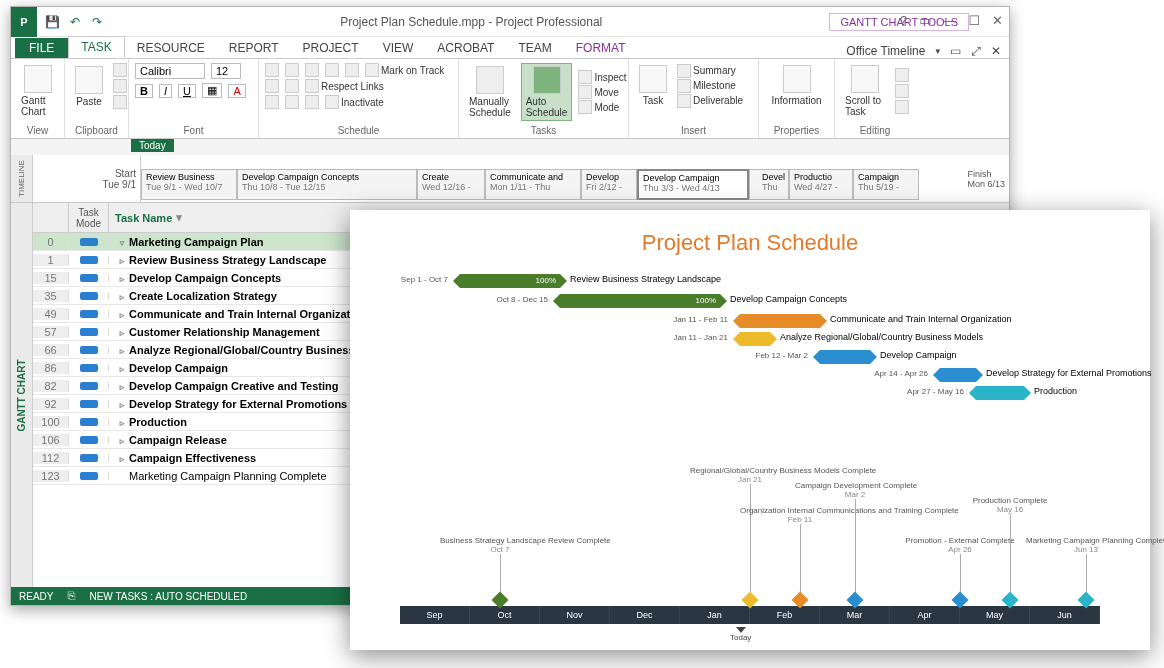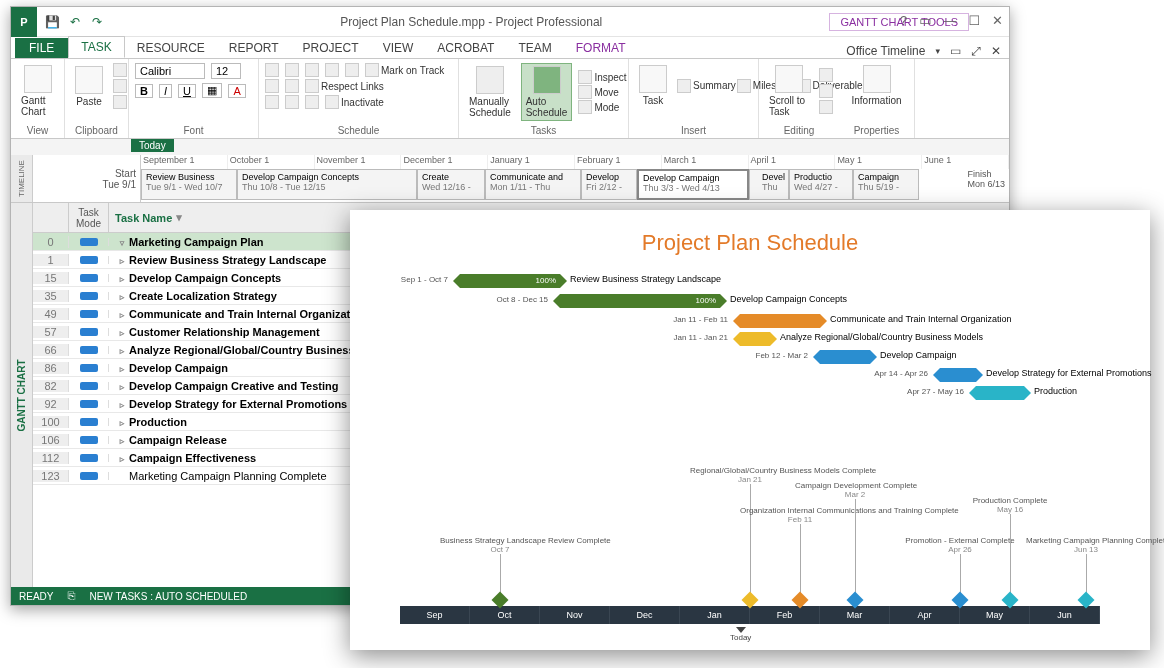--- a/index.html
+++ b/index.html
@@ -257,36 +257,43 @@
         </div>
       </div>
       <div class="lbl">Tasks</div>
     </div>
     <div class="rgroup" style="width:130px;">
       <div class="rrow">
         <div class="rbtn-big">
             <div class="ic"></div>
             <span>Task</span>
           </div>
-        <div style="display:flex;gap:1px;">
+        <div style="display:flex;flex-direction:column;gap:1px;">
           <span class="rsmall">
               <span class="ic"></span>
               <span>Summary</span>
             </span>
           <span class="rsmall">
               <span class="ic"></span>
               <span>Milestone</span>
             </span>
           <span class="rsmall">
               <span class="ic"></span>
               <span>Deliverable</span>
             </span>
         </div>
       </div>
       <div class="lbl">Insert</div>
+    </div>
+    <div class="rgroup" style="width:76px;">
+      <div class="rbtn-big">
+          <div class="ic"></div>
+          <span>Information</span>
+        </div>
+      <div class="lbl">Properties</div>
     </div>
     <div class="rgroup" style="width:80px;border-right:none;">
       <div class="rrow">
         <div class="rbtn-big">
             <div class="ic"></div>
             <span>Scroll to Task</span>
           </div>
         <div style="display:flex;flex-direction:column;gap:2px;">
           <span class="rsmall">
               <span class="ic"></span>
@@ -294,54 +301,35 @@
           <span class="rsmall">
               <span class="ic"></span>
             </span>
           <span class="rsmall">
               <span class="ic"></span>
             </span>
         </div>
       </div>
       <div class="lbl">Editing</div>
     </div>
-    <div class="rgroup" style="width:76px;">
-      <div class="rbtn-big">
-          <div class="ic"></div>
-          <span>Information</span>
-        </div>
-      <div class="lbl">Properties</div>
-    </div>
   </div>
 
   <div class="today-bar">
     <div class="flag">Today</div>
   </div>
 
   <div class="msp-timelinewrap">
     <div style="width:22px;background:#eaeaea;border-right:1px solid #ccc;display:flex;align-items:center;justify-content:center;">
       <span style="transform:rotate(-90deg);font-size:8px;color:#666;">TIMELINE</span>
     </div>
     <div class="side">
       <div>Start</div>
       <div>Tue 9/1</div>
     </div>
     <div class="msp-rail" id="rail">
-      <div class="month-head" id="monthhead">
-          <span>September 1</span>
-          <span>October 1</span>
-          <span>November 1</span>
-          <span>December 1</span>
-          <span>January 1</span>
-          <span>February 1</span>
-          <span>March 1</span>
-          <span>April 1</span>
-          <span>May 1</span>
-          <span>June 1</span>
-        </div>
       <div class="task-strip" id="taskstrip">
           <div class="blk" style="width: 96px;">
             <div>Review Business</div>
             <div style="color:#777;">Tue 9/1 - Wed 10/7</div>
           </div>
           <div class="blk" style="width: 180px;">
             <div>Develop Campaign Concepts</div>
             <div style="color:#777;">Thu 10/8 - Tue 12/15</div>
           </div>
           <div class="blk" style="width: 68px;">

